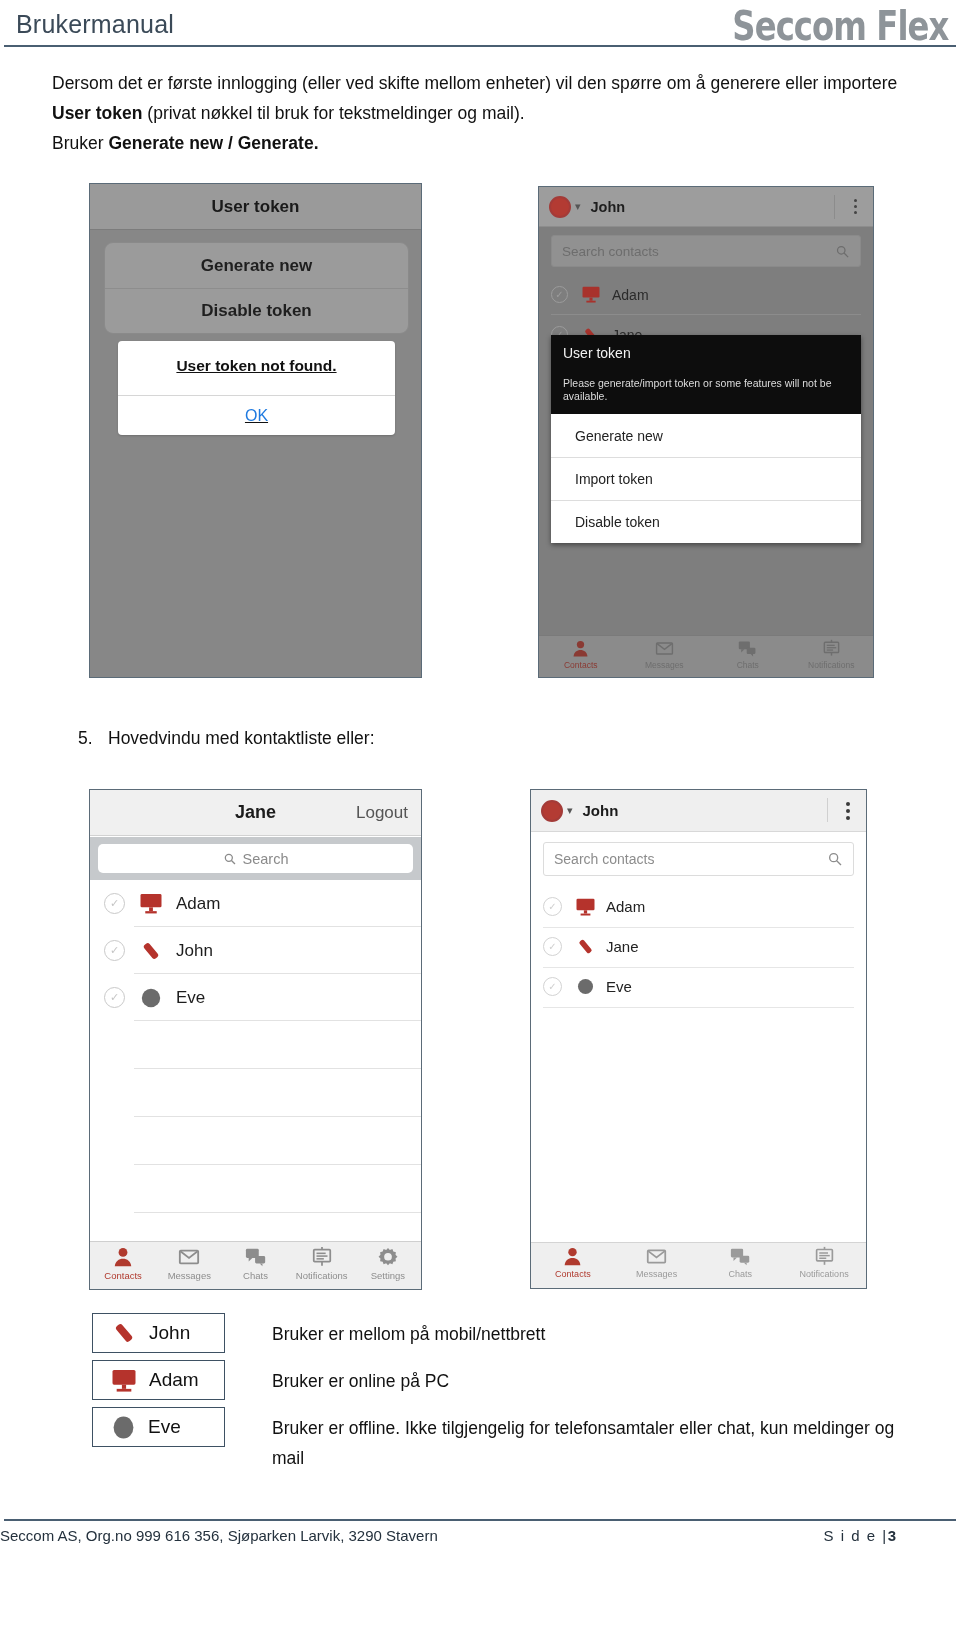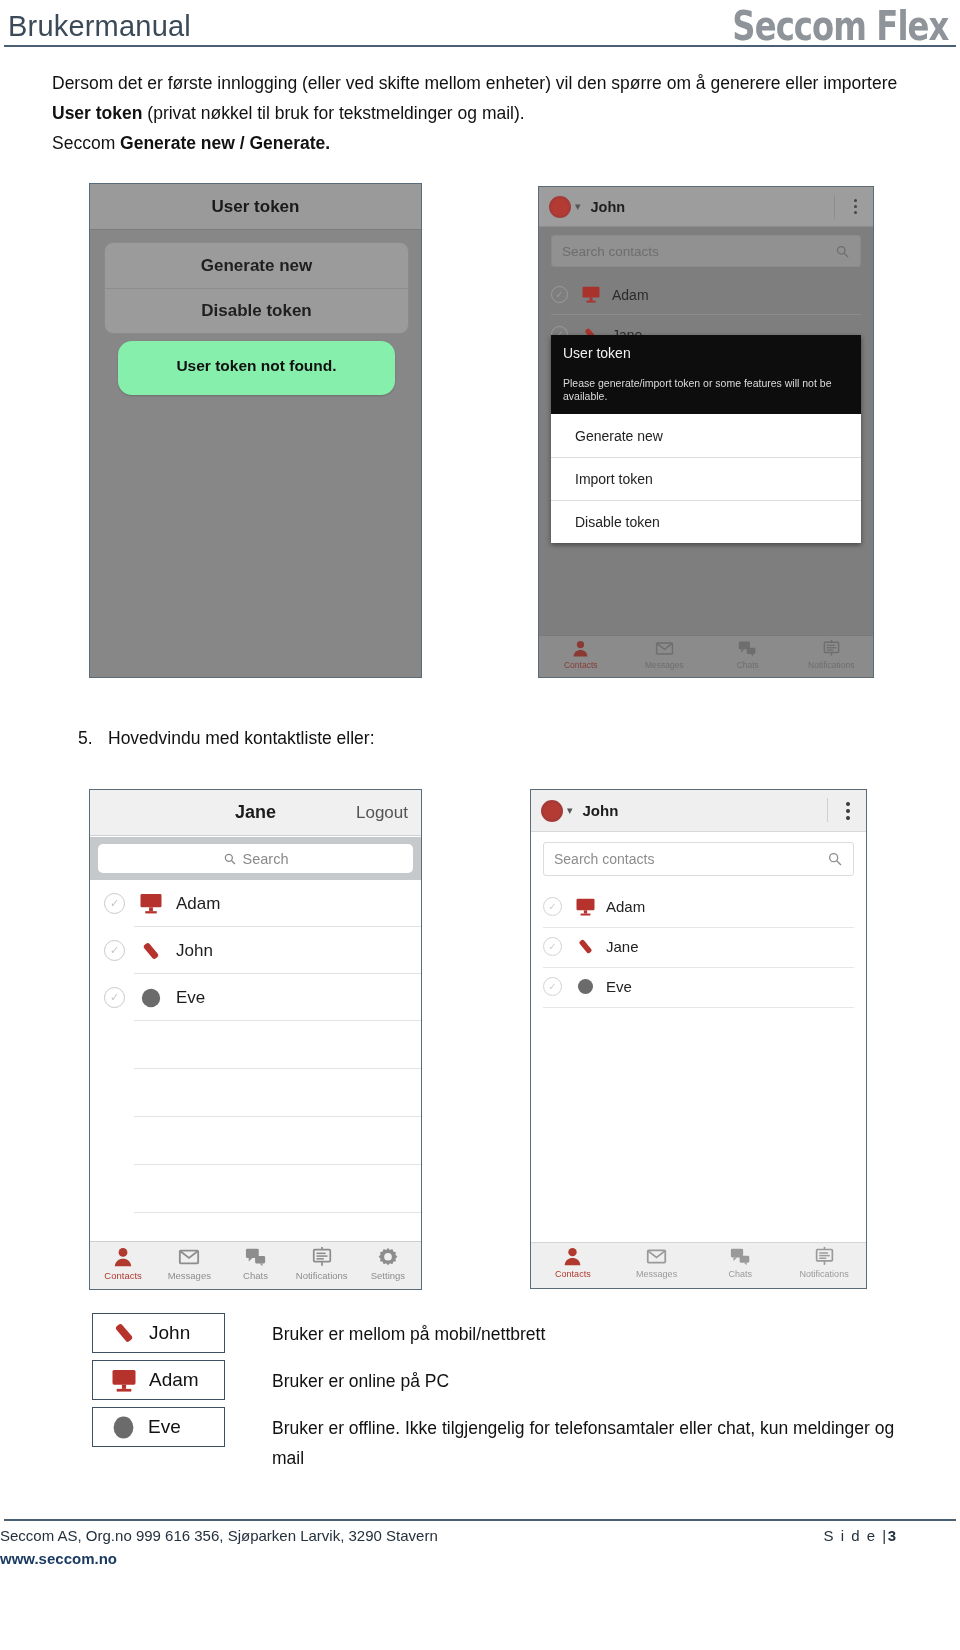--- a/index.html
+++ b/index.html
@@ -10,22 +10,22 @@
     color: #111;
     overflow: hidden;
   }
   .page { position: relative; width: 960px; height: 1650px; }
 
   
   .doc-header {
     position: absolute; left: 0; top: 0; width: 960px; height: 48px;
   }
   .doc-header .hdr-title {
-    position: absolute; left: 8px; top: 10px;
-    font-size: 29px; color: #3b4a58; letter-spacing: .2px;
+    position: absolute; left: 16px; top: 10px;
+    font-size: 25px; color: #3b4a58; letter-spacing: .2px;
     font-family: "Liberation Sans", sans-serif;
   }
   .doc-header .hdr-brand {
     position: absolute; right: 12px; top: 2px;
     font-size: 34px; font-weight: bold; color: #8e9499;
     font-family: "DejaVu Sans", sans-serif;
     letter-spacing: -1px;
     transform: scaleY(1.18) scaleX(0.95);
     transform-origin: right top;
   }
@@ -61,22 +61,23 @@
     overflow: hidden;
   }
   #shot-token-ios .sheet .row {
     height: 45px; display: flex; align-items: center; justify-content: center;
     font-size: 17px; font-weight: bold; color: #1f1f1f;
   }
   #shot-token-ios .sheet .row + .row { border-top: 1px solid #8d8d8d; }
 
   #shot-token-ios .alert {
     position: absolute; left: 28px; top: 157px; width: 277px;
-    background: #86efac; border-radius: 14px; overflow: hidden;
+    background: #ffffff; border-radius: 4px; overflow: hidden;
     box-shadow: 0 1px 2px rgba(0,0,0,.18);
+    text-decoration: underline;
   }
   #shot-token-ios .alert .a-body { padding: 16px 14px 14px; text-align: center; }
   #shot-token-ios .alert .a-title {
     font-size: 15.5px; font-weight: bold; color: #111; margin-bottom: 6px;
   }
   #shot-token-ios .alert .a-msg {
     font-size: 13px; line-height: 17px; color: #2b2b2b;
   }
   #shot-token-ios .alert .a-btn {
     border-top: 1px solid #d6d6d6; height: 40px;
@@ -246,35 +247,36 @@
 <div class="page">
 
   <div class="doc-header">
     <div class="hdr-title">Brukermanual</div>
     <div class="hdr-brand">Seccom Flex</div>
   </div>
   <div class="hdr-rule"></div>
 
   <div class="intro">
     <span>Dersom det er første innlogging (eller ved skifte mellom enheter) vil den spørre om å generere eller importere </span><b>User token</b><span> (privat nøkkel til bruk for tekstmeldinger og mail).</span><br>
-    <span>Seccom </span><b>Generate new / Generate.</b>
+    <span>Bruker </span><b>Generate new / Generate.</b>
   </div>
 
   <div class="shot" id="shot-token-ios">
     <div class="ios-navbar">
       <span class="t">User token</span>
     </div>
     <div class="sheet">
       <div class="row">Generate new</div>
       <div class="row">Disable token</div>
     </div>
     <div class="alert">
       <div class="a-body">
         <div class="a-title">User token not found.</div>
       </div>
+      <div class="a-btn">OK</div>
     </div>
   </div>
 
   <div class="shot" id="shot-token-android">
     <div class="and-appbar">
       <div class="and-avatar"></div>
       <span class="and-caret">▾</span>
       <span class="and-user">John</span>
       <div class="and-kebab-sep"></div>
       <div class="and-kebab">
@@ -620,19 +622,18 @@
         <span class="nm">Eve</span>
       </div>
       <div class="legend-desc">Bruker er offline. Ikke tilgjengelig for telefonsamtaler eller chat, kun meldinger og mail</div>
     </div>
 
   </div>
 
   <div class="footer-rule"></div>
   <div class="footer">
     <div>Seccom AS, Org.no 999 616 356, Sjøparken Larvik, 3290 Stavern</div>
-    <div class="www">www.seccom.no</div>
     <div class="pageno">
       <span>S i d e  |</span><b>3</b>
     </div>
   </div>
 
 </div>
 
 </body></html>

